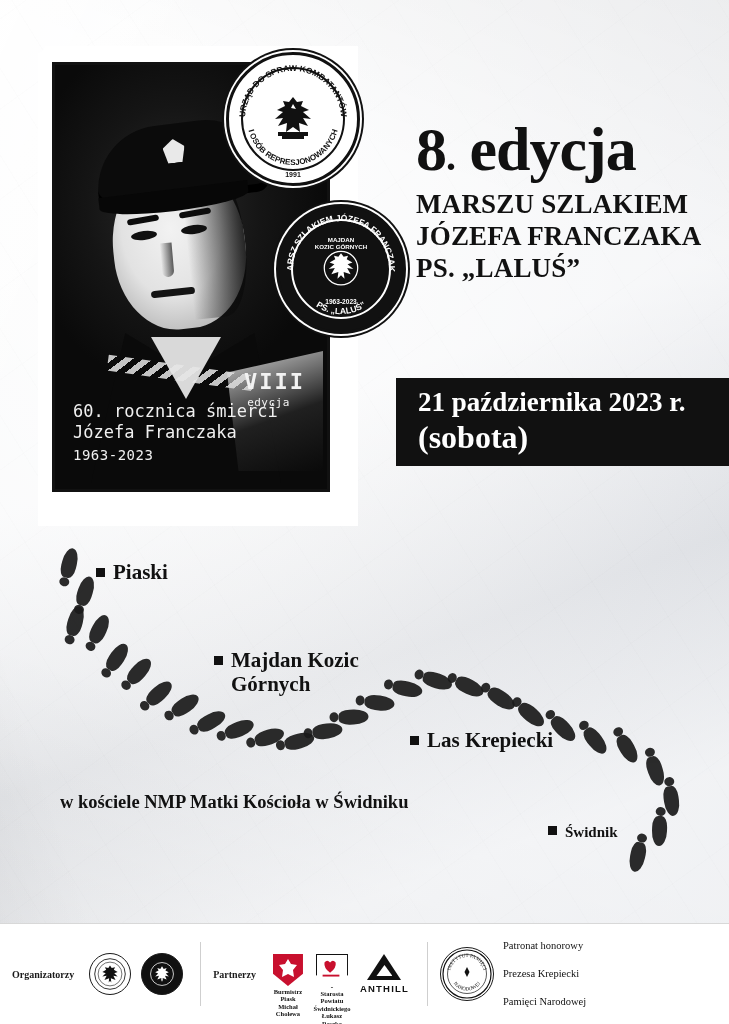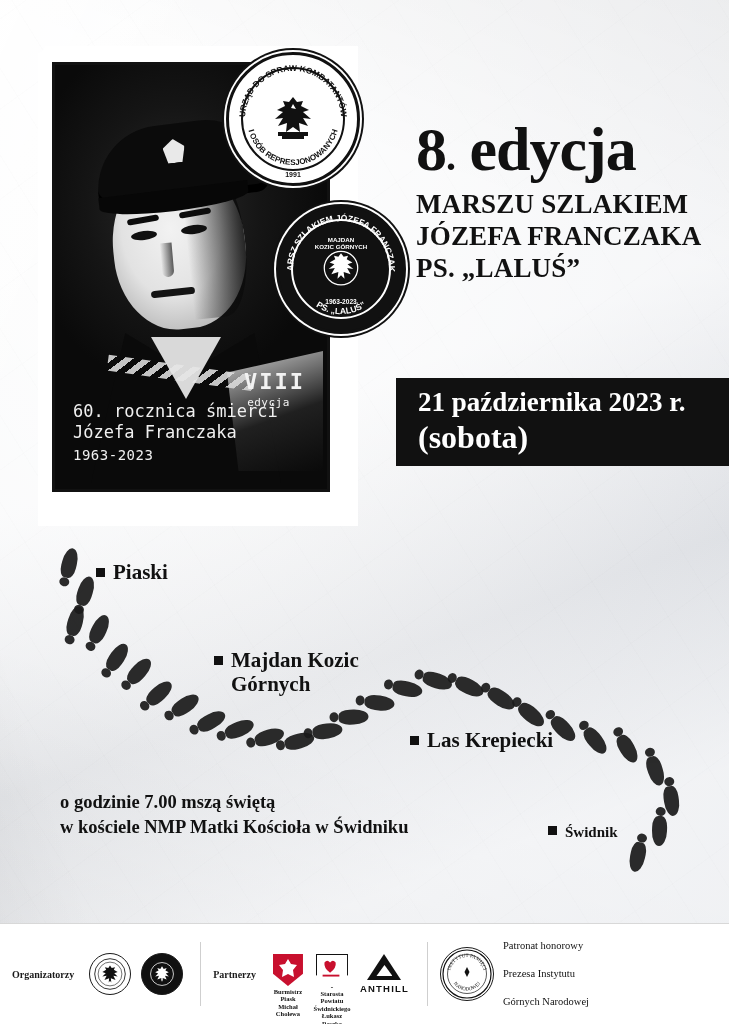--- a/index.html
+++ b/index.html
@@ -642,21 +642,20 @@
 
     <div class="stop stop-las">
       <span class="bullet"></span><span>Las Krepiecki</span>
     </div>
 
     <div class="stop stop-swidnik">
       <span class="bullet"></span><span>Świdnik</span>
     </div>
 
     <div class="start-note">
-      <div>o godzinie 7.00 mszą świętą</div>
       <div>w kościele NMP Matki Kościoła w Świdniku</div>
     </div>
   </div>
 
   <div class="footer">
 
     <div class="f-sec">
       <span class="f-label">Organizatorzy</span>
       <div class="logo-circ">
         <svg viewBox="0 0 40 40" width="34" height="34">
@@ -719,18 +718,18 @@
             <textPath href="#ipnTop" startOffset="50%" text-anchor="middle">INSTYTUT PAMIĘCI</textPath>
           </text>
           <text font-size="5" fill="#111" font-family="Liberation Serif, serif">
             <textPath href="#ipnBot" startOffset="50%" text-anchor="middle">NARODOWEJ</textPath>
           </text>
           <path d="M26 19 L28.5 24 L26 29 L23.5 24 Z" fill="#111"></path>
         </svg>
       </div>
       <div class="ipn-text">
         <div>Patronat honorowy</div>
-        <div>Prezesa Instytutu</div>
-        <div>Górnych Narodowej</div>
+        <div>Prezesa Krepiecki</div>
+        <div>Pamięci Narodowej</div>
       </div>
     </div>
   </div>
 </div>
 
 </body></html>

